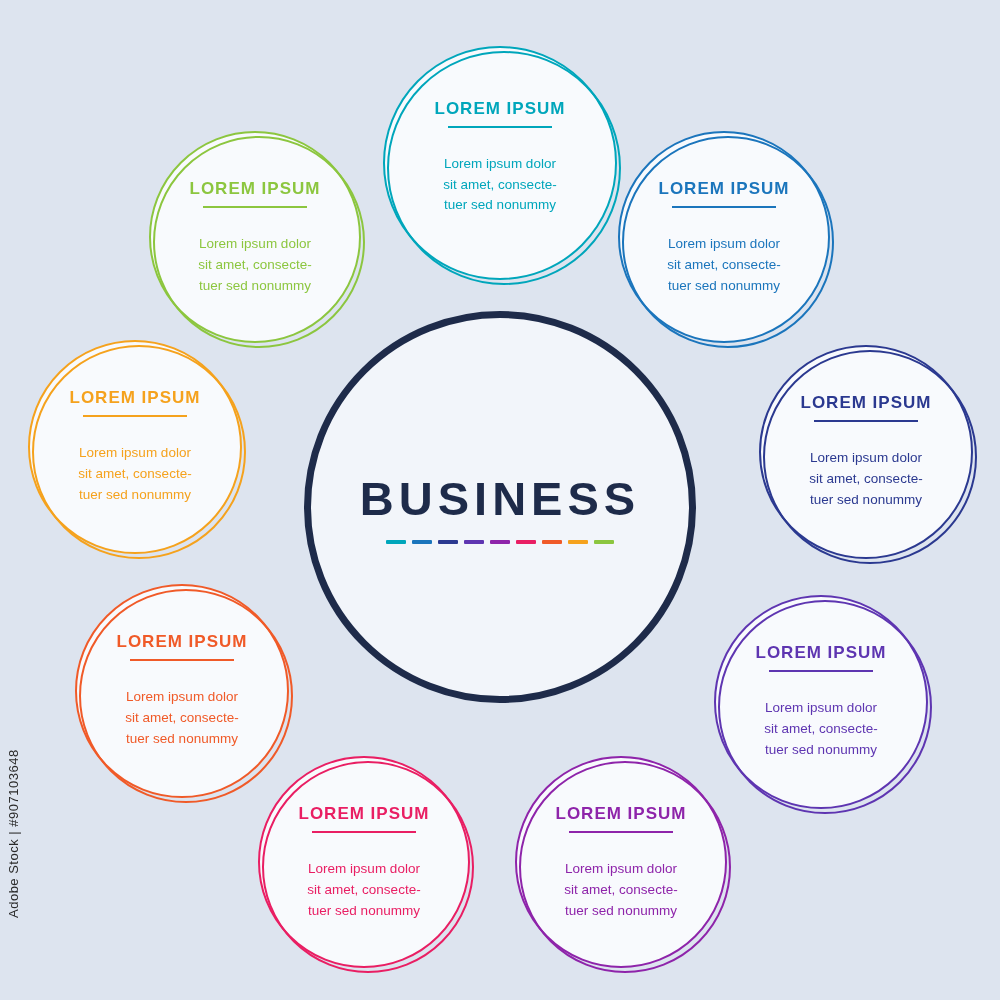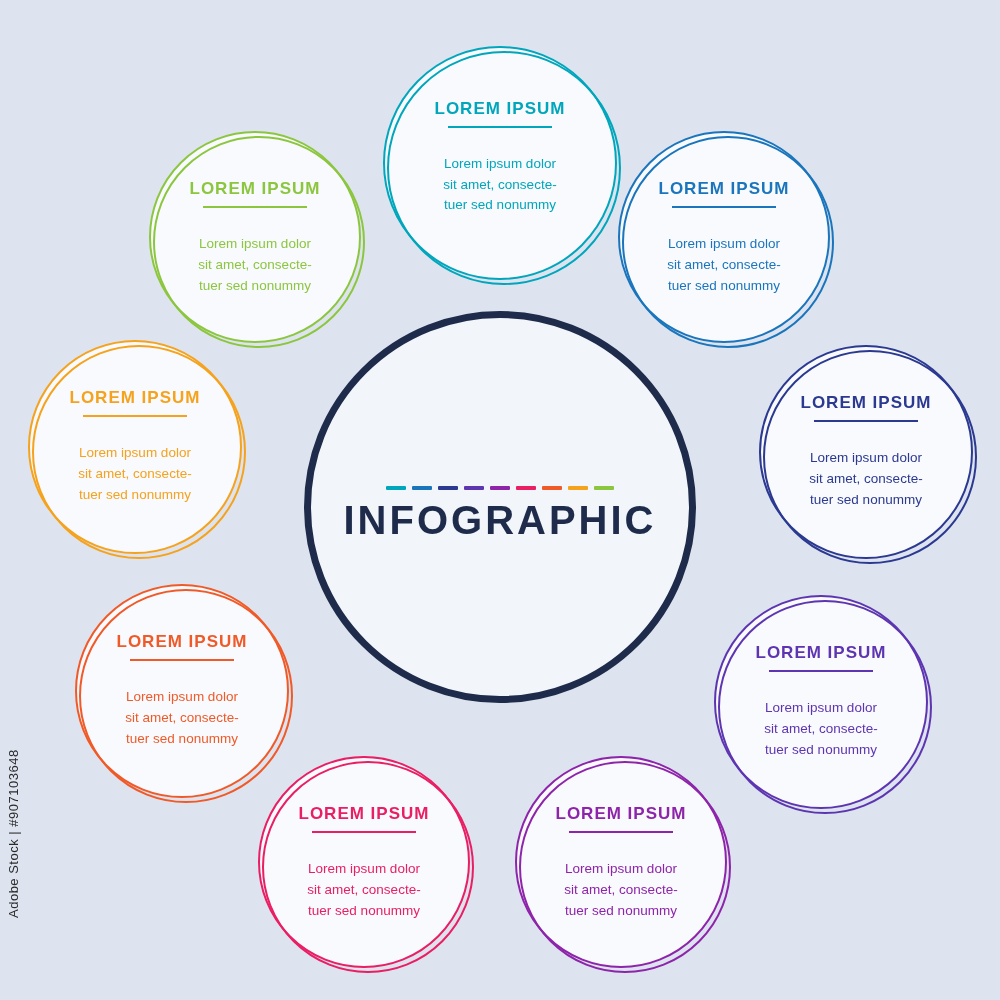--- a/index.html
+++ b/index.html
@@ -147,29 +147,29 @@
 
   <div class="bubble p8" style="--c: #8cc63f;">
     <div class="b-title">LOREM IPSUM</div>
     <div class="b-line"></div>
     <div class="b-body">Lorem ipsum dolor
 sit amet, consecte-
 tuer sed nonummy</div>
   </div>
 
   <div class="center-circle">
+    <div class="c-title1">BUSINESS</div>
     <div class="c-dashes">
         <span class="dash" style="background: rgb(0, 166, 187);"></span>
         <span class="dash" style="background: rgb(27, 117, 188);"></span>
         <span class="dash" style="background: rgb(43, 57, 144);"></span>
         <span class="dash" style="background: rgb(94, 53, 177);"></span>
         <span class="dash" style="background: rgb(142, 36, 170);"></span>
         <span class="dash" style="background: rgb(233, 30, 99);"></span>
         <span class="dash" style="background: rgb(240, 90, 40);"></span>
         <span class="dash" style="background: rgb(245, 162, 29);"></span>
         <span class="dash" style="background: rgb(140, 198, 63);"></span>
       </div>
-    <div class="c-title2">INFOGRAPHIC</div>
   </div>
 
   <div class="watermark">Adobe Stock | #907103648</div>
 
 </div>
 
 </body></html>

